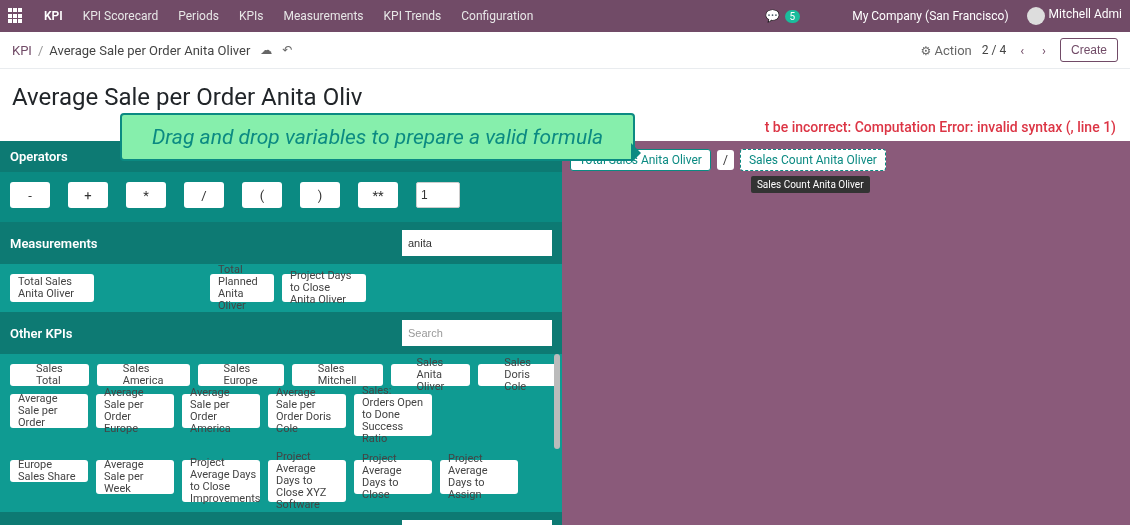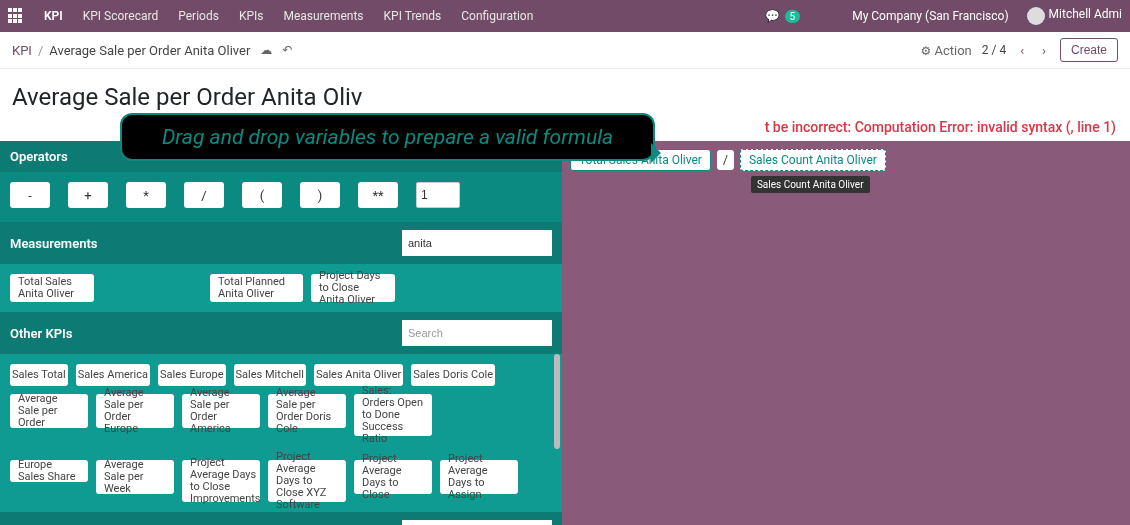--- a/index.html
+++ b/index.html
@@ -34,26 +34,26 @@
   .section-header{ background:#0d7a73; padding:8px 10px; font-weight:600; font-size:13px; display:flex; align-items:center;}
   .section-header input{ margin-left:auto; width:150px; height:26px; border:none; padding:2px 6px; font-size:11px; color:#333;}
   .section-header input::placeholder{ color:#999;}
   .section-body{ background:#0f9b92; padding:10px;}
   .ops-row{ display:flex; gap:18px; padding:10px 10px 14px 10px;}
   .op-chip{ width:40px; height:26px; background:#fff; color:#333; border-radius:3px; display:flex; align-items:center; justify-content:center; font-size:13px; cursor:grab;}
   .op-input{ width:44px; height:26px; border:1px solid #ccc; border-radius:2px; padding:2px 4px; font-size:12px; color:#333;}
   .chips-grid{ display:flex; flex-wrap:wrap; gap:8px;}
   .chip{ background:#fff; color:#444; border-radius:3px; padding:4px 8px; font-size:11px; width:78px; height:28px; display:flex; align-items:center; cursor:grab; line-height:1.1;}
   .kpi-grid .chip{ width:78px; height:34px;}
-  .kpi-small .chip{ height:22px; width:auto; padding:3px 2px;}
+  .kpi-small .chip{ height:22px; width:auto; padding:3px 26px;}
   .kpi-grid{ display:flex; flex-wrap:wrap; gap:8px; position:relative;}
   .kpi-container{ position:relative;}
   .scrollbar{ position:absolute; right:2px; top:0; bottom:0; width:6px;}
   .scroll-thumb{ position:absolute; top:0; width:6px; height:60%; background:#bbb; border-radius:3px;}
-  .callout{ position:absolute; top:-28px; left:120px; background:#000000; border:2px solid #0b8a82; border-radius:12px; padding:10px 40px; font-style:italic; color:#0b8a82; font-size:21px; z-index:5; white-space:nowrap;}
+  .callout{ position:absolute; top:-28px; left:120px; background:#86efac; border:2px solid #0b8a82; border-radius:4px; padding:10px 30px; font-style:italic; color:#0b8a82; font-size:21px; z-index:5; white-space:nowrap;}
   .callout::after{ content:""; position:absolute; top:28px; right:-18px; border:10px solid transparent; border-left-color:#0b8a82;}
   .formula-row{ position:absolute; top:8px; left:8px; display:flex; gap:6px; align-items:center;}
   .formula-chip{ background:#fff; color:#0b8a82; border:1px solid #0b8a82; border-radius:3px; padding:3px 8px; font-size:12px; cursor:grab;}
   .formula-op{ background:#fff; color:#333; border-radius:3px; padding:3px 6px; font-size:12px;}
   .formula-chip.dragging{ border:1px dashed #0b8a82; position:relative;}
   .tooltip{ position:absolute; top:26px; left:10px; background:#333; color:#fff; font-size:10px; padding:3px 6px; border-radius:2px; white-space:nowrap;}
   .row-flex{ display:flex; gap:8px;}
 </style>
 </head>
 <body>
@@ -129,21 +129,21 @@
     </div>
 
     <div class="section-header">
       <span>Measurements</span>
       <input value="anita" style="">
     </div>
     <div class="section-body">
       <div class="chips-grid">
         <div class="chip" style="width:84px">Total Sales Anita Oliver</div>
         <div style="width:100px"></div>
-        <div class="chip" style="width:93px">Total Planned Anita Oliver</div>
+        <div class="chip" style="width:64px">Total Planned Anita Oliver</div>
         <div class="chip" style="width:84px">Project Days to Close Anita Oliver</div>
       </div>
     </div>
 
     <div class="section-header">
       <span>Other KPIs</span>
       <input placeholder="Search" style="">
     </div>
     <div class="section-body kpi-container">
       <div class="row-flex kpi-small" style="margin-bottom:8px;">

